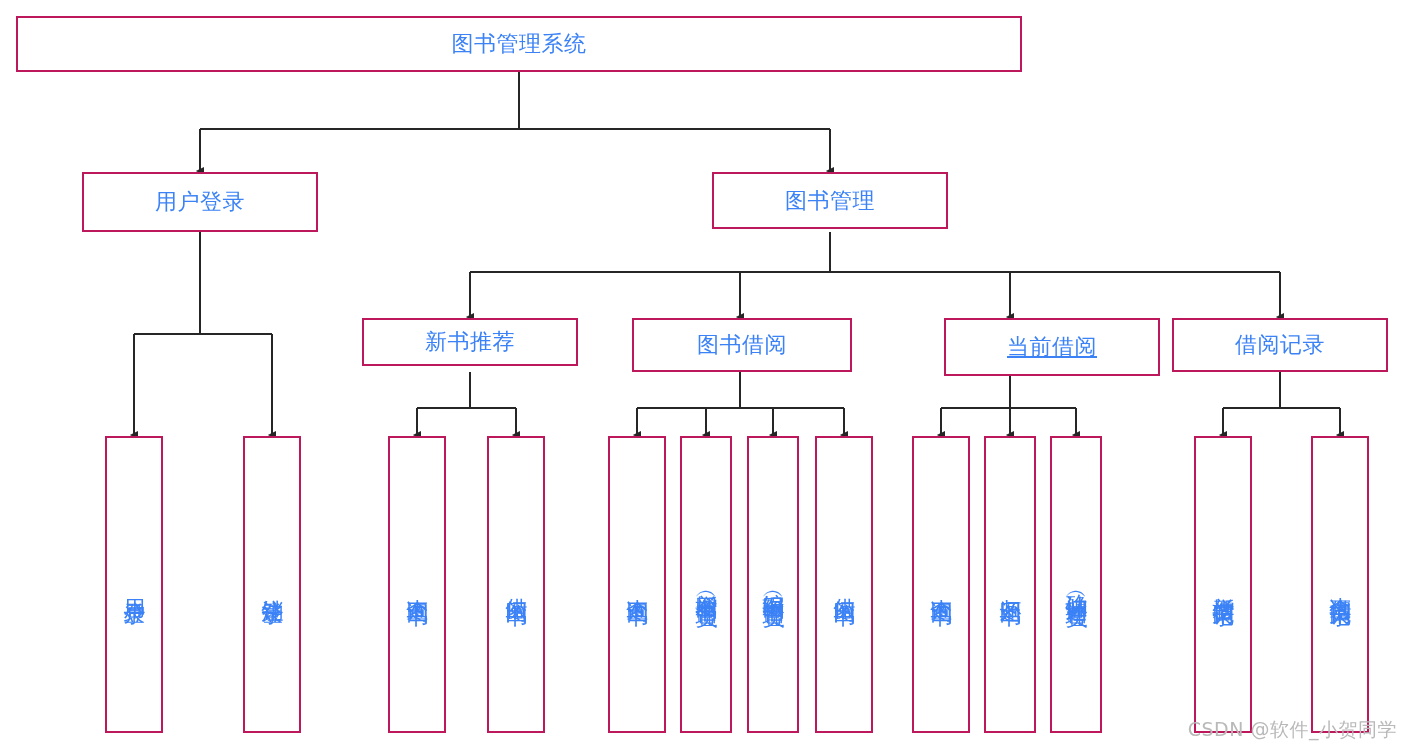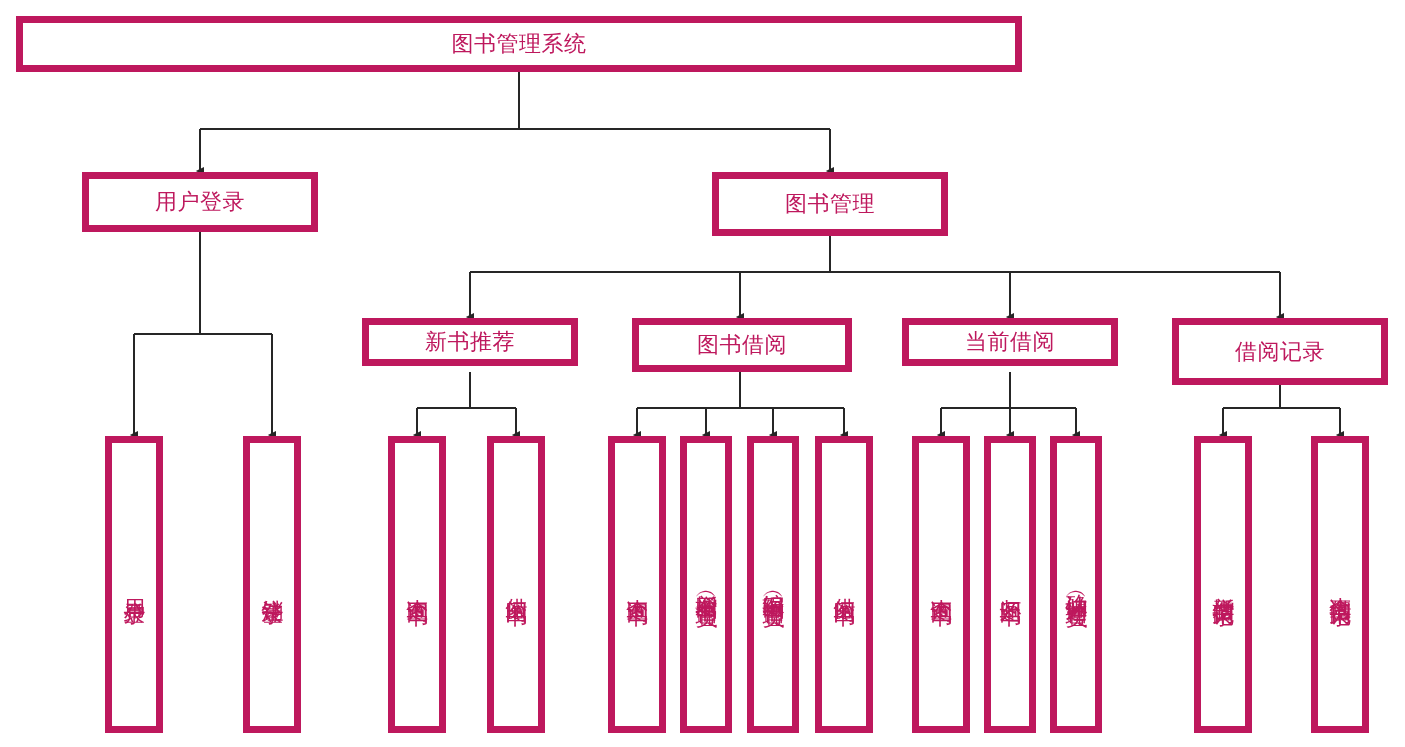--- a/index.html
+++ b/index.html
@@ -21,26 +21,26 @@
   #edges-layer {
     position: absolute;
     left: 0;
     top: 0;
     width: 1405px;
     height: 747px;
   }
   .node {
     position: absolute;
     box-sizing: border-box;
-    border: 7px solid #be185d;
+    border: 2px solid #be185d;
     background: #ffffff;
     display: flex;
     align-items: center;
     justify-content: center;
-    color: #be185d;
+    color: #3b82f6;
     z-index: 2;
   }
   .node .label {
     display: block;
     text-align: center;
     line-height: 1.18;
     letter-spacing: 0.5px;
   }
   .node.horizontal .label {
     font-size: 22px;
@@ -118,33 +118,33 @@
       </g>
   </svg>
 
   <div id="nodes-layer">
       <div class="node horizontal" style="left: 16px; top: 16px; width: 1006px; height: 56px;">
         <span class="label">图书管理系统</span>
       </div>
       <div class="node horizontal" style="left: 82px; top: 172px; width: 236px; height: 60px;">
         <span class="label">用户登录</span>
       </div>
-      <div class="node horizontal" style="left: 712px; top: 172px; width: 236px; height: 64px;">
+      <div class="node horizontal" style="left: 712px; top: 172px; width: 236px; height: 57px;">
         <span class="label">图书管理</span>
       </div>
       <div class="node horizontal" style="left: 362px; top: 318px; width: 216px; height: 48px;">
         <span class="label">新书推荐</span>
       </div>
       <div class="node horizontal" style="left: 632px; top: 318px; width: 220px; height: 54px;">
         <span class="label">图书借阅</span>
       </div>
-      <div class="node horizontal" style="left: 902px; top: 318px; width: 216px; height: 48px;">
+      <div class="node horizontal" style="left: 944px; top: 318px; width: 216px; height: 58px; text-decoration: underline;">
         <span class="label">当前借阅</span>
       </div>
-      <div class="node horizontal" style="left: 1172px; top: 318px; width: 216px; height: 67px;">
+      <div class="node horizontal" style="left: 1172px; top: 318px; width: 216px; height: 54px;">
         <span class="label">借阅记录</span>
       </div>
       <div class="node vertical" style="left: 105px; top: 436px; width: 58px; height: 297px;">
         <span class="label">用户登录</span>
       </div>
       <div class="node vertical" style="left: 243px; top: 436px; width: 58px; height: 297px;">
         <span class="label">注销登录</span>
       </div>
       <div class="node vertical" style="left: 388px; top: 436px; width: 58px; height: 297px;">
         <span class="label">查询图书</span>
@@ -174,13 +174,14 @@
         <span class="label">确认归还（管理员）</span>
       </div>
       <div class="node vertical" style="left: 1194px; top: 436px; width: 58px; height: 297px;">
         <span class="label">新增借阅记录</span>
       </div>
       <div class="node vertical" style="left: 1311px; top: 436px; width: 58px; height: 297px;">
         <span class="label">查询借阅记录</span>
       </div>
     </div>
 
+  <div id="watermark">CSDN @软件_小贺同学</div>
 </div>
 
 </body></html>

